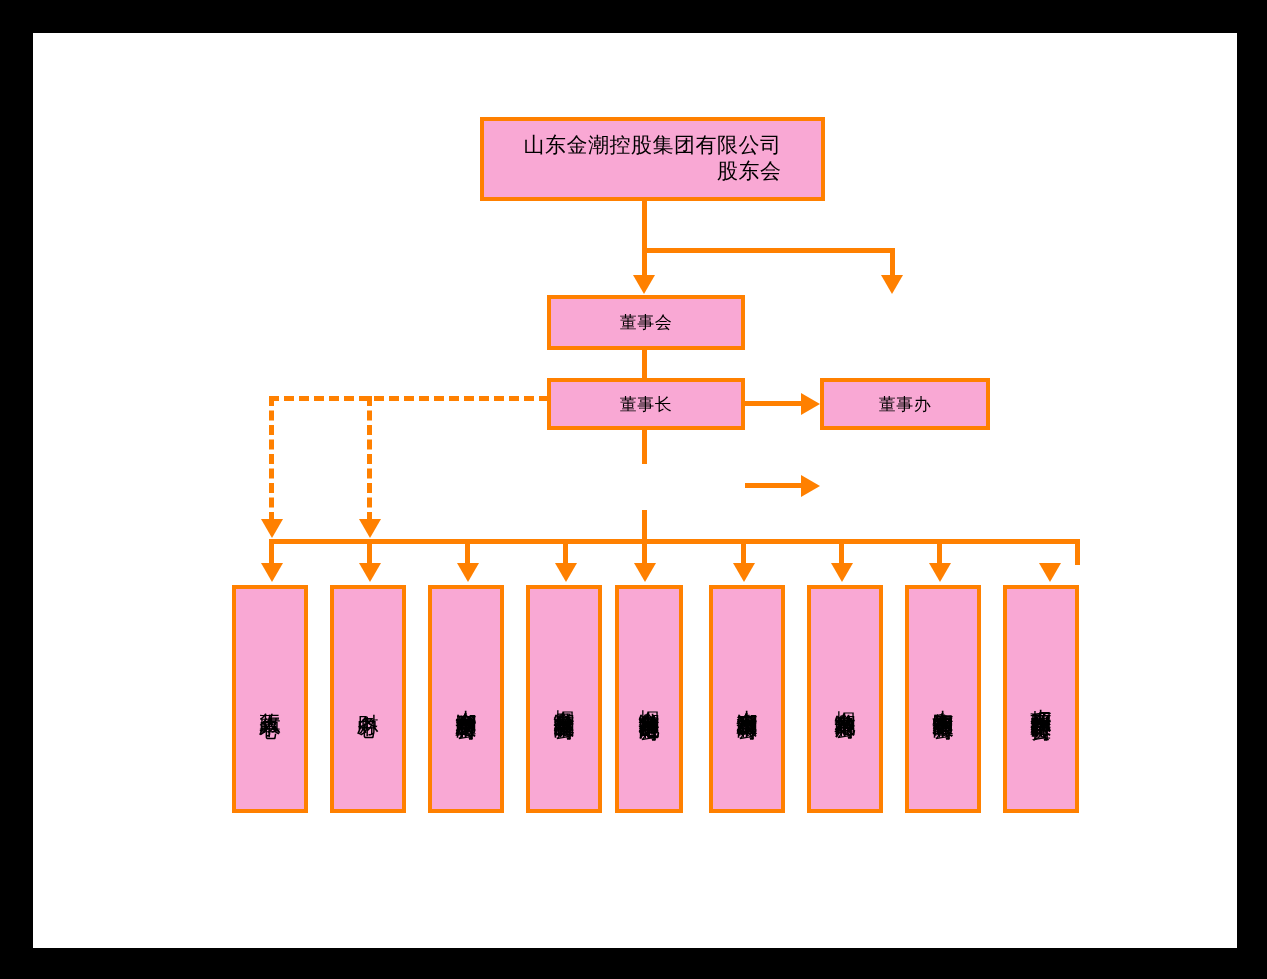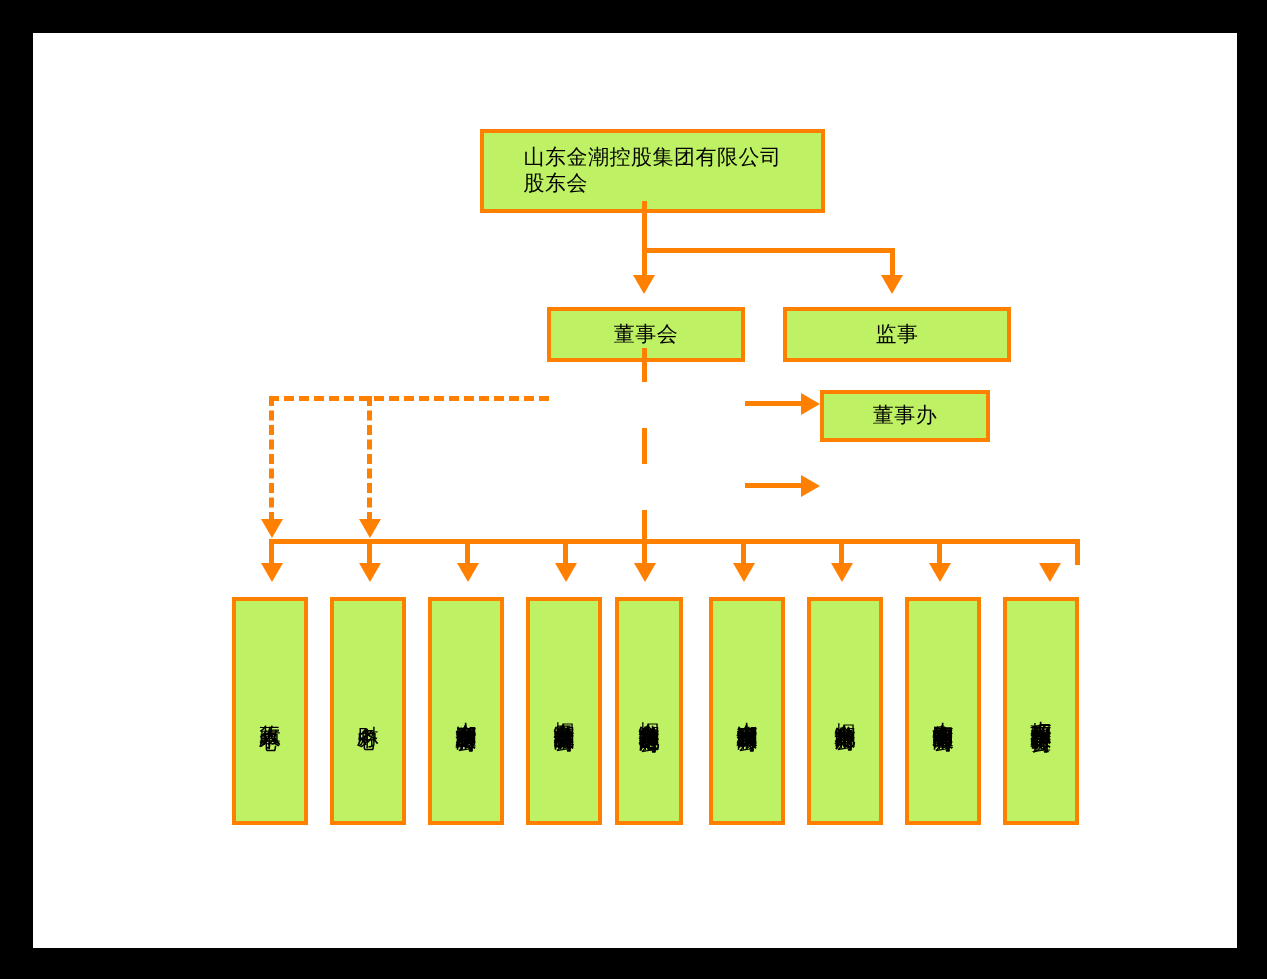--- a/index.html
+++ b/index.html
@@ -17,37 +17,36 @@
     left: 33px;
     top: 33px;
     width: 1204px;
     height: 915px;
     background: #ffffff;
     overflow: hidden;
   }
   .node {
     position: absolute;
     box-sizing: border-box;
-    background: #bef264;
+    background: #f9a8d4;
     border: 4px solid #FF8000;
     display: flex;
     align-items: center;
     justify-content: center;
     color: #000000;
-    text-align: left;
+    text-align: right;
     line-height: 1.22;
     letter-spacing: 0.5px;
-    margin-top: 12px;
   }
   .node-top {
     font-size: 21px;
     white-space: pre-line;
   }
   .node-mid {
-    font-size: 21px;
+    font-size: 17px;
   }
   
   .node-leaf {
     writing-mode: vertical-rl;
     text-orientation: upright;
     font-size: 21px;
     line-height: 1.05;
     letter-spacing: 1px;
     padding: 6px 2px;
     align-items: center;
@@ -103,26 +102,26 @@
 
   <div class="ln" style="left:609px; top:218px; width:5px; height:26px;"></div>
   <div class="arrow-down" style="left:600px; top:242px;"></div>
 
   <div class="ln" style="left:857px; top:215px; width:5px; height:29px;"></div>
   <div class="arrow-down" style="left:848px; top:242px;"></div>
 
   <div class="node node-mid" style="left:514px; top:262px; width:198px; height:55px;">
     <span>董事会</span>
   </div>
-  <div class="node node-mid" style="left:750px; top:262px; width:228px; height:55px;">
-    <span>监事</span>
-  </div>
 
   <div class="ln" style="left:609px; top:315px; width:5px; height:34px;"></div>
 
+  <div class="node node-mid" style="left:514px; top:345px; width:198px; height:52px;">
+    <span>董事长</span>
+  </div>
   <div class="node node-mid" style="left:787px; top:345px; width:170px; height:52px;">
     <span>董事办</span>
   </div>
 
   <div class="ln" style="left:712px; top:368px; width:58px; height:5px;"></div>
   <div class="arrow-right" style="left:768px; top:360px;"></div>
 
   <div class="ln" style="left:609px; top:395px; width:5px; height:36px;"></div>
 
   <div class="ln" style="left:712px; top:450px; width:58px; height:5px;"></div>

